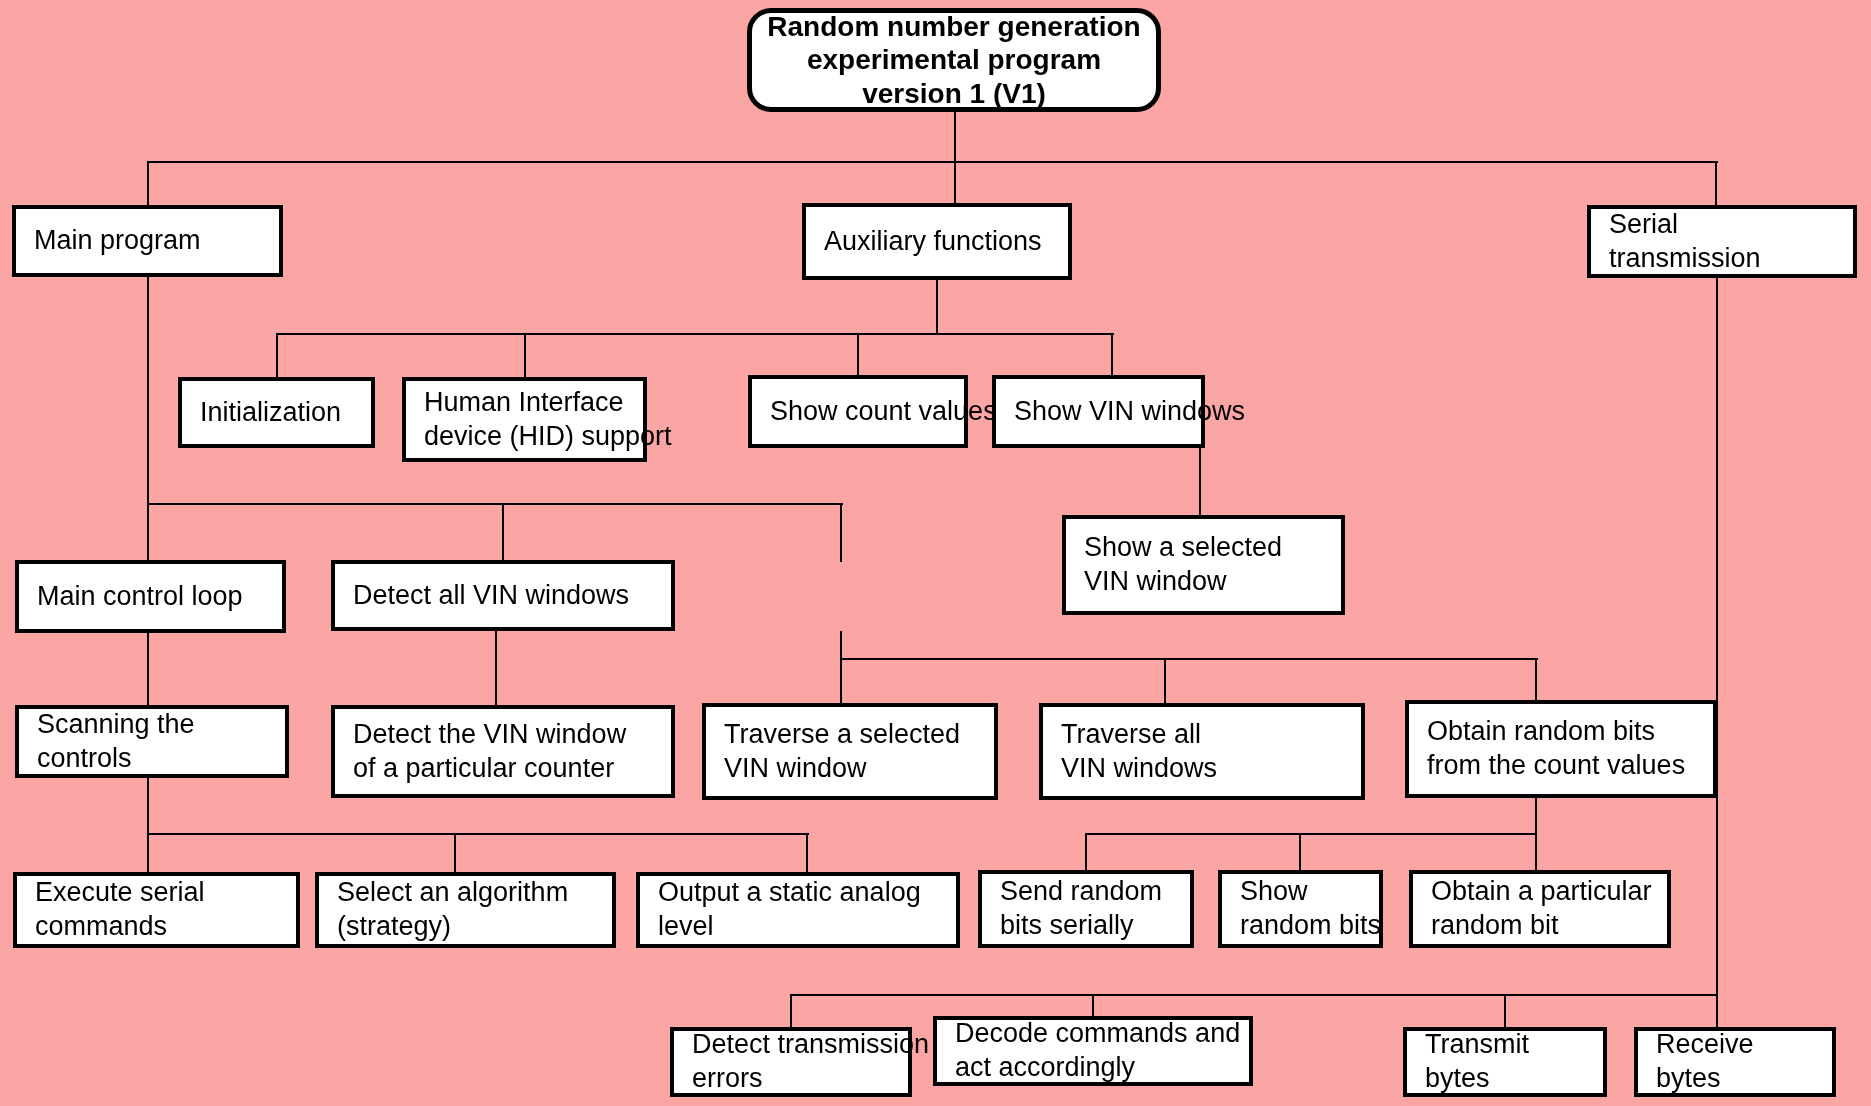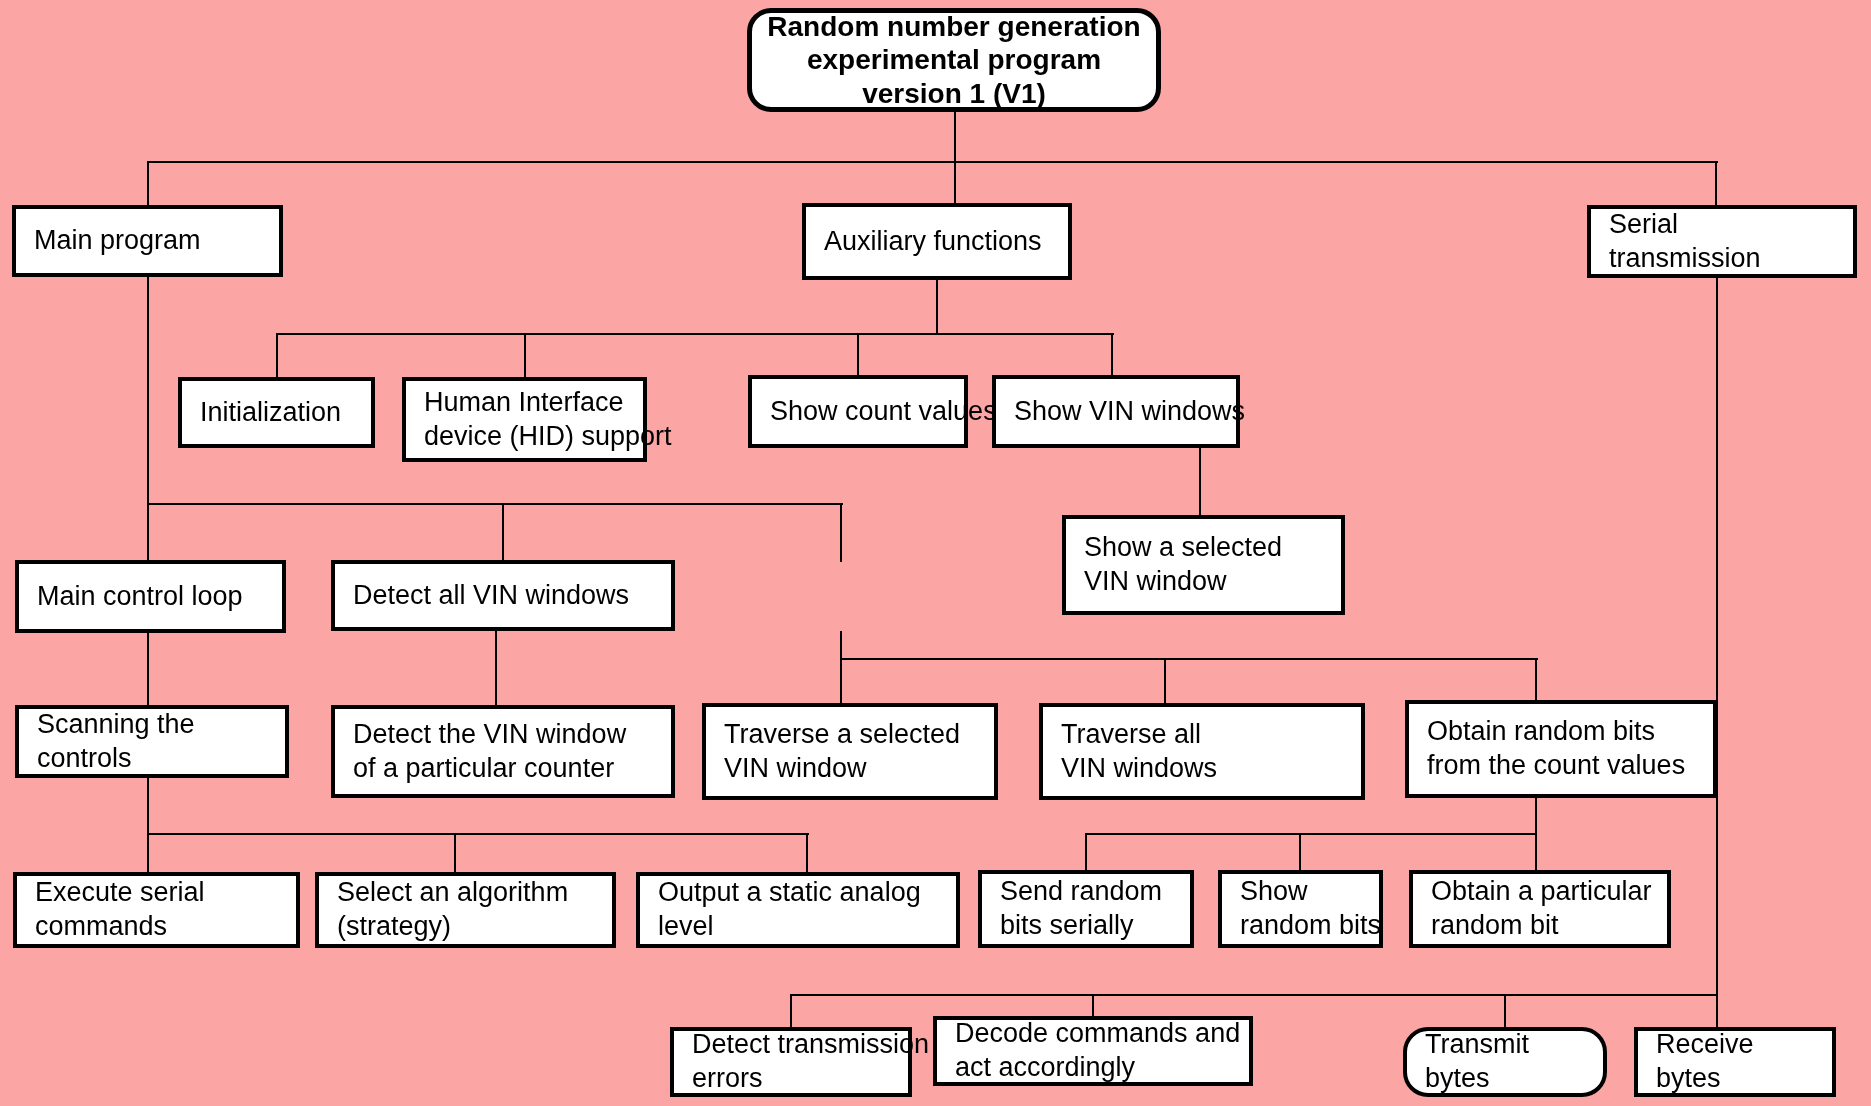--- a/index.html
+++ b/index.html
@@ -75,21 +75,21 @@
 experimental program
 version 1 (V1)</div>
     <div class="node" style="left: 12px; top: 205px; width: 271px; height: 72px;">Main program</div>
     <div class="node" style="left: 802px; top: 203px; width: 270px; height: 77px;">Auxiliary functions</div>
     <div class="node" style="left: 1587px; top: 205px; width: 270px; height: 73px;">Serial
 transmission</div>
     <div class="node" style="left: 178px; top: 377px; width: 197px; height: 71px;">Initialization</div>
     <div class="node" style="left: 402px; top: 377px; width: 245px; height: 85px;">Human Interface
 device (HID) support</div>
     <div class="node" style="left: 748px; top: 375px; width: 220px; height: 73px;">Show count values</div>
-    <div class="node" style="left: 992px; top: 375px; width: 248px; height: 73px;">Show VIN windows</div>
+    <div class="node" style="left: 992px; top: 375px; width: 213px; height: 73px;">Show VIN windows</div>
     <div class="node" style="left: 1062px; top: 515px; width: 283px; height: 100px;">Show a selected
 VIN window</div>
     <div class="node" style="left: 15px; top: 560px; width: 271px; height: 73px;">Main control loop</div>
     <div class="node" style="left: 331px; top: 560px; width: 344px; height: 71px;">Detect all VIN windows</div>
     <div class="node" style="left: 15px; top: 705px; width: 274px; height: 73px;">Scanning the
 controls</div>
     <div class="node" style="left: 331px; top: 705px; width: 344px; height: 93px;">Detect the VIN window
 of a particular counter</div>
     <div class="node" style="left: 702px; top: 703px; width: 296px; height: 97px;">Traverse a selected
 VIN window</div>
@@ -106,17 +106,17 @@
     <div class="node" style="left: 978px; top: 870px; width: 216px; height: 78px;">Send random
 bits serially</div>
     <div class="node" style="left: 1218px; top: 870px; width: 165px; height: 78px;">Show
 random bits</div>
     <div class="node" style="left: 1409px; top: 870px; width: 262px; height: 78px;">Obtain a particular
 random bit</div>
     <div class="node" style="left: 670px; top: 1027px; width: 242px; height: 70px;">Detect transmission
 errors</div>
     <div class="node" style="left: 933px; top: 1016px; width: 320px; height: 70px;">Decode commands and
 act accordingly</div>
-    <div class="node" style="left: 1403px; top: 1027px; width: 204px; height: 70px; border-radius: 25px;">Transmit
+    <div class="node" style="left: 1403px; top: 1027px; width: 204px; height: 70px;">Transmit
 bytes</div>
     <div class="node" style="left: 1634px; top: 1027px; width: 202px; height: 70px;">Receive
 bytes</div>
   </div>
 
 </body></html>

